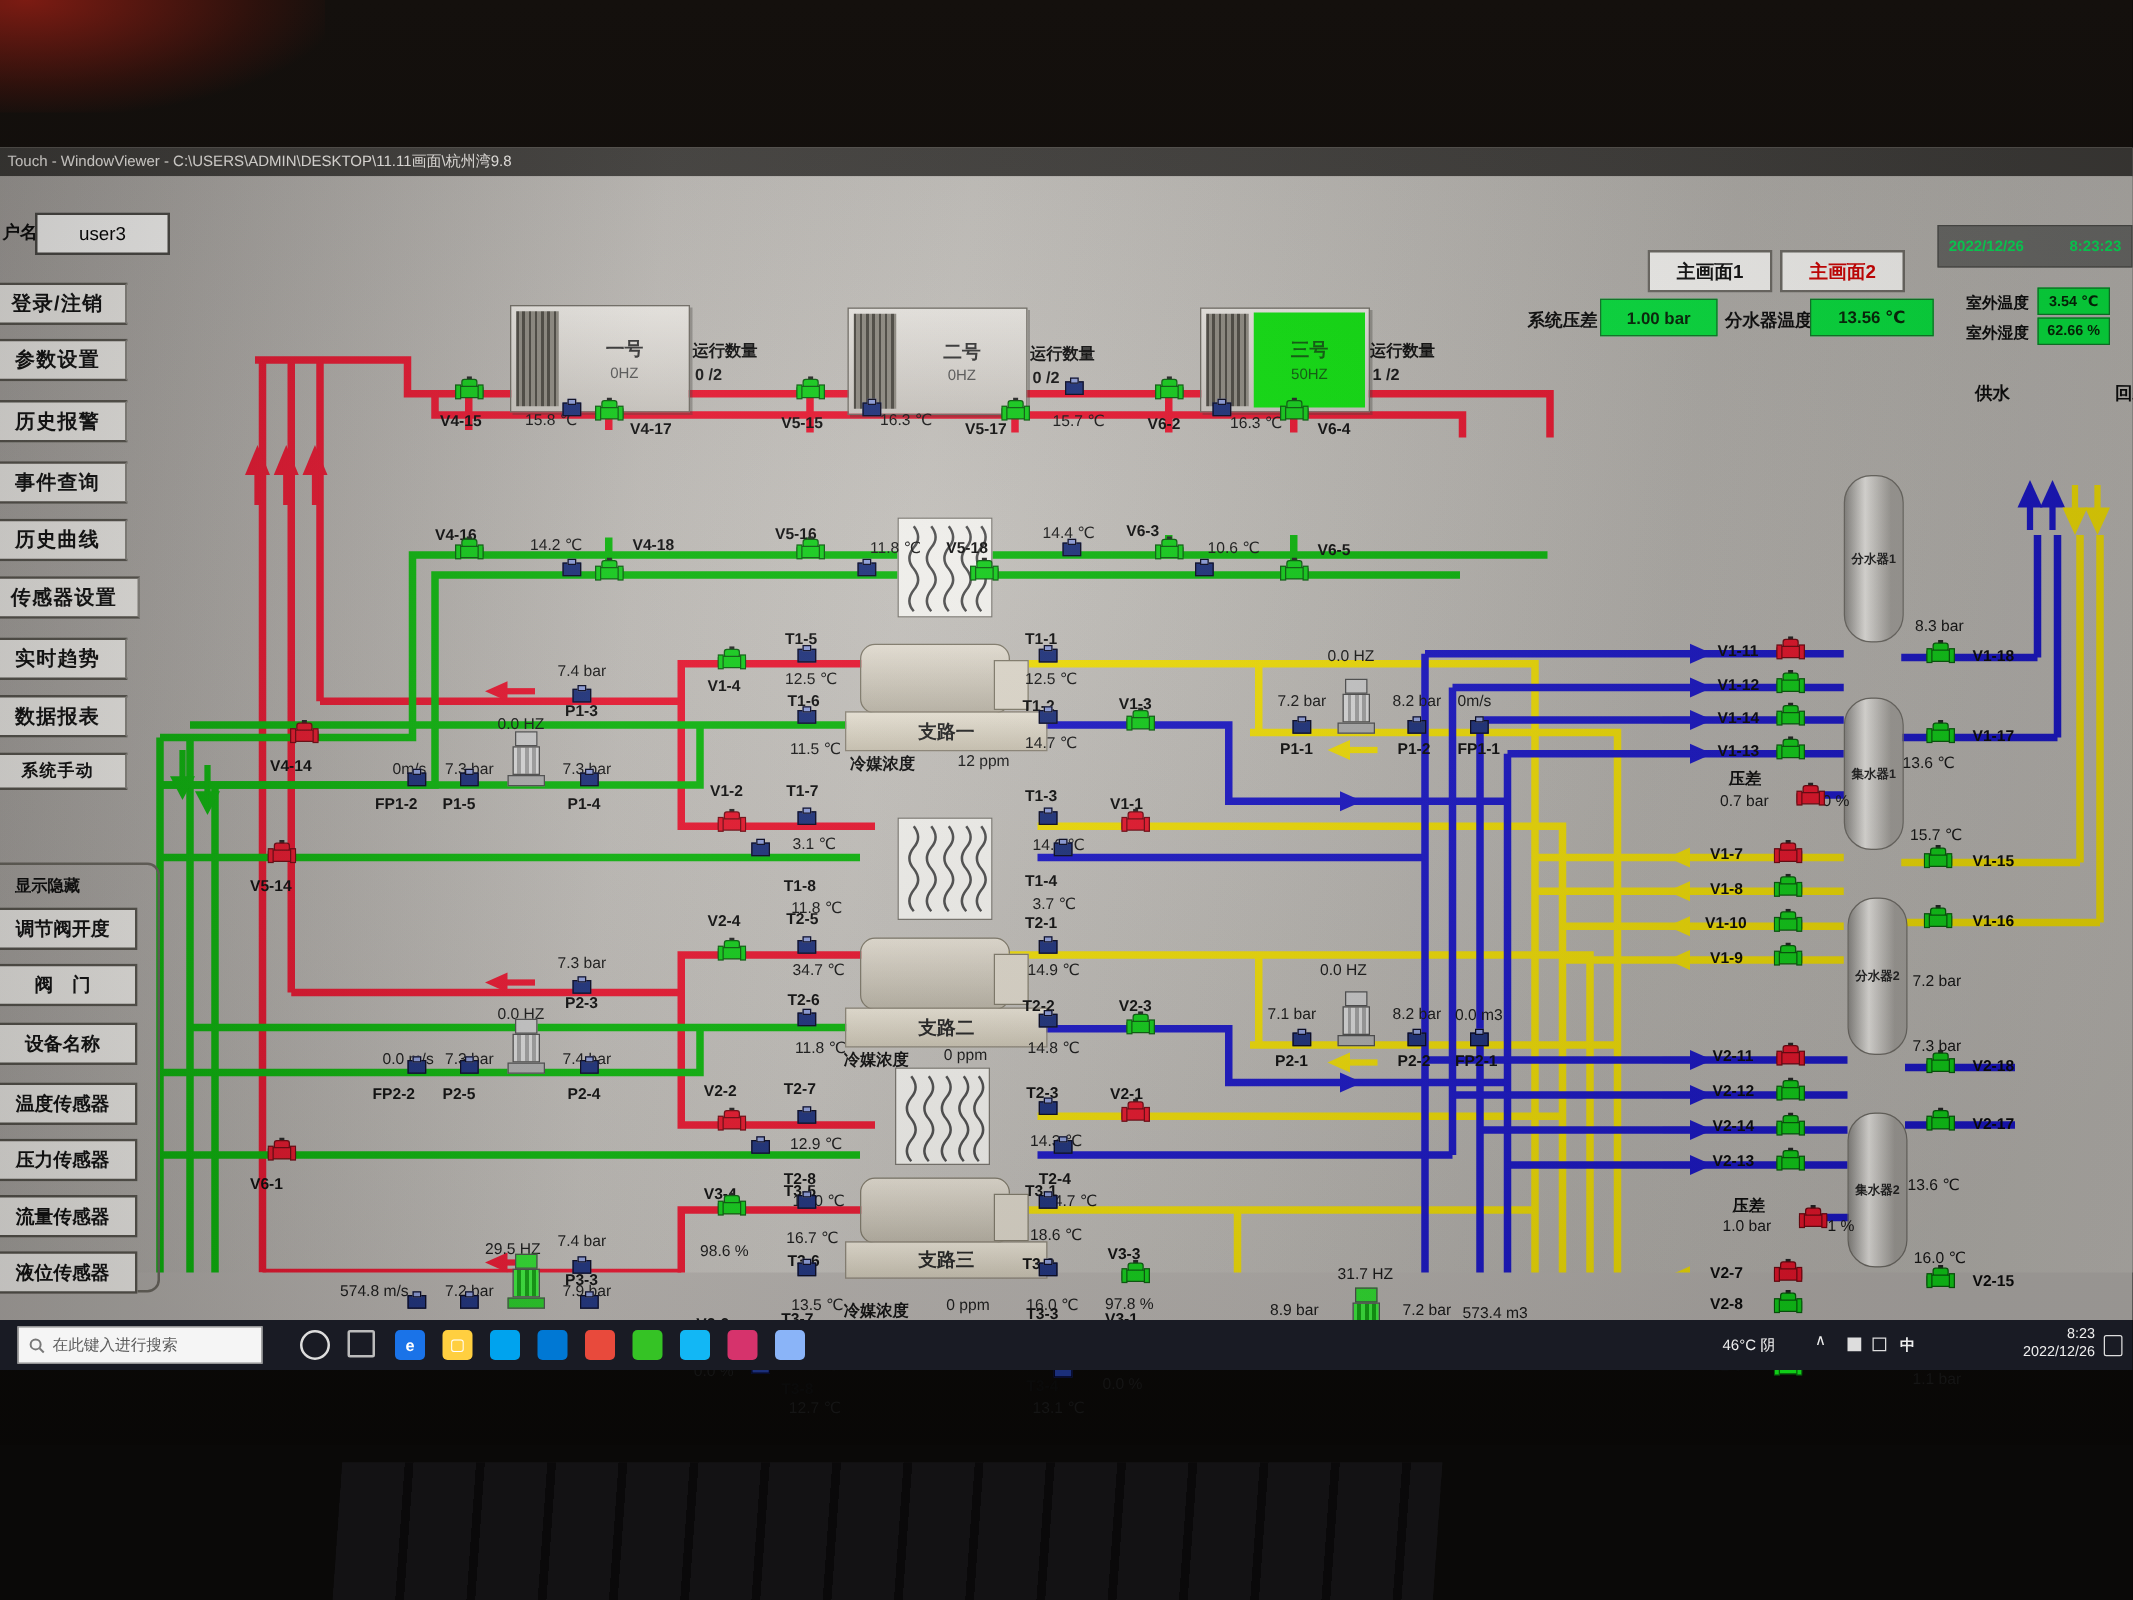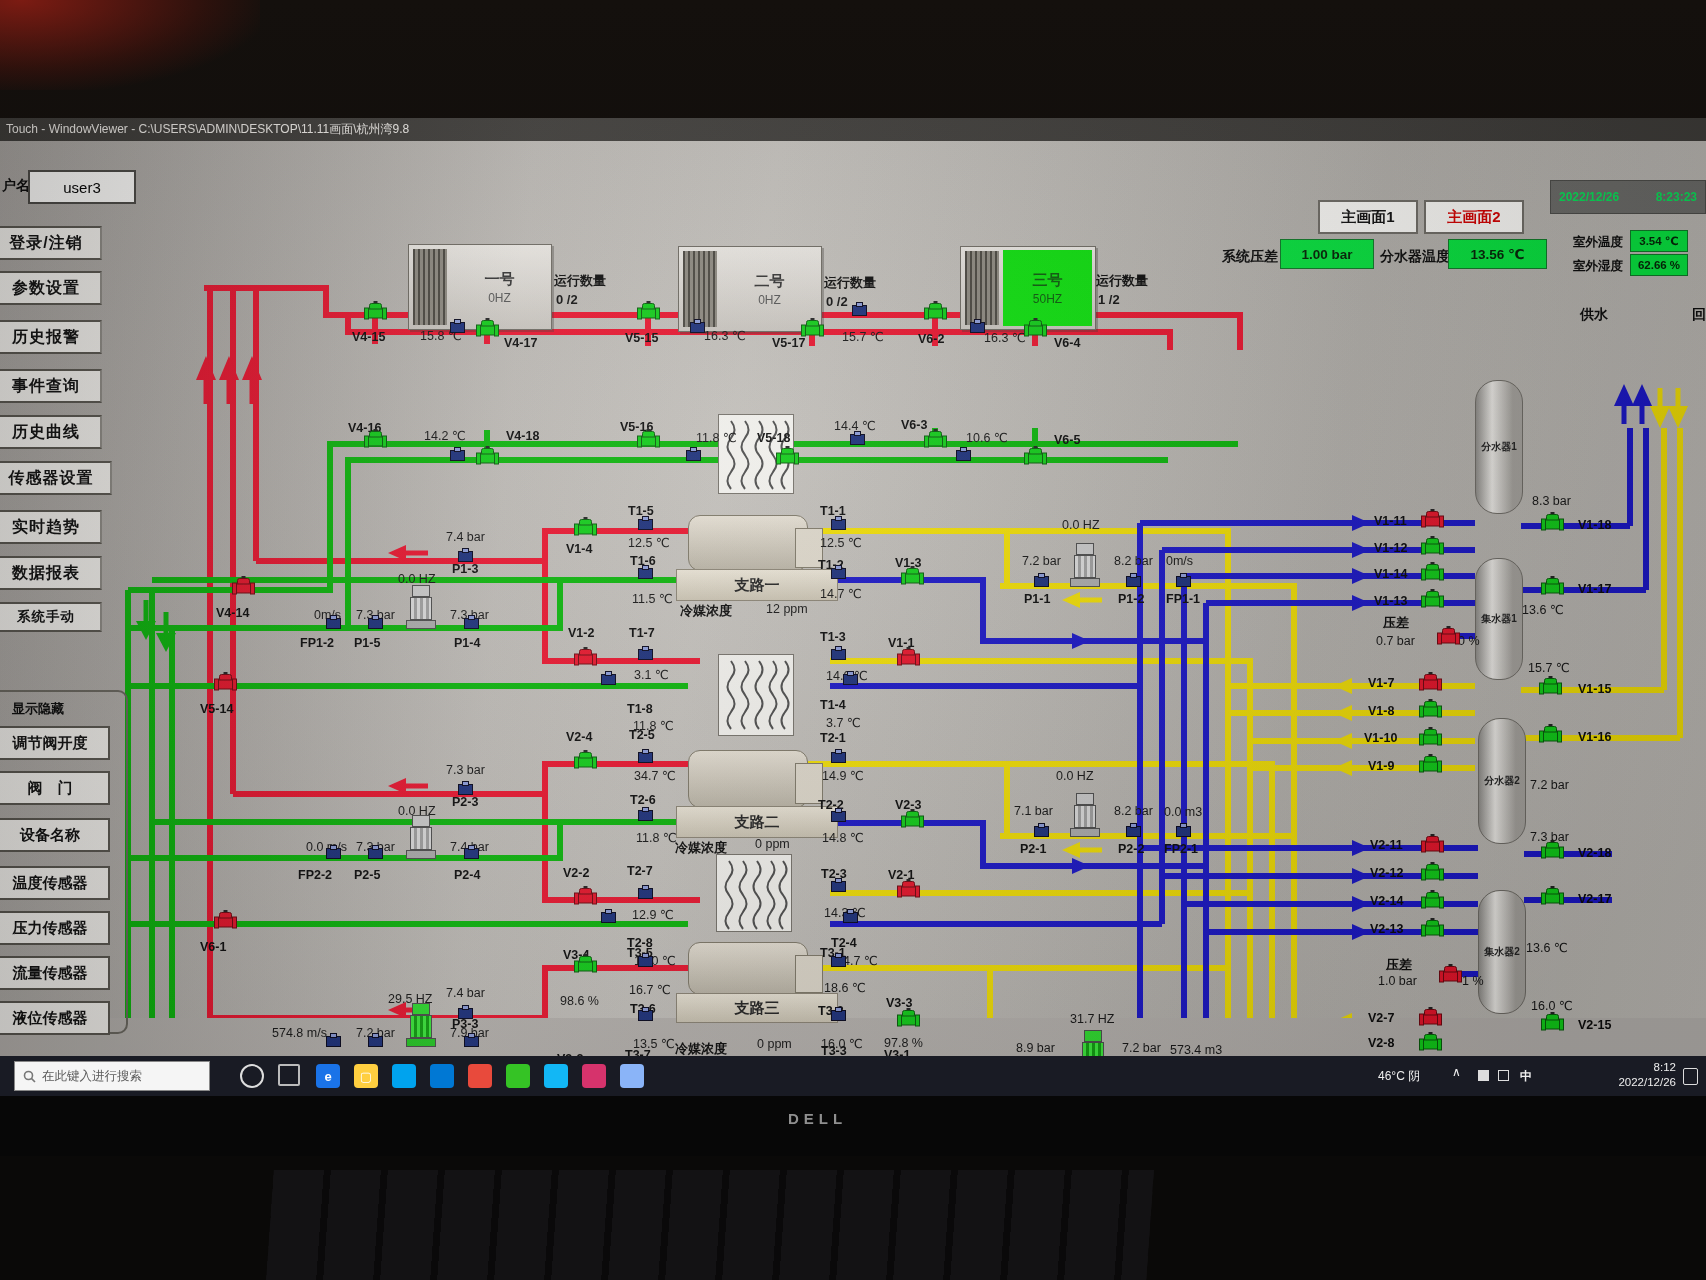--- a/index.html
+++ b/index.html
@@ -1027,36 +1027,33 @@
         <line x1="8.6" y1="8.6" x2="12" y2="12" stroke="#777" stroke-width="1.6"></line>
         </svg>
       <span>在此键入进行搜索</span>
     </div>
     <div class="tray" style="left:1378px">46°C 阴</div>
     <div class="tray" style="left:1452px;top:9px">∧</div>
     <div class="tray" style="left:1478px;top:14px;width:11px;height:11px;background:#ddd"></div>
     <div class="tray" style="left:1498px;top:14px;width:11px;height:11px;border:1.5px solid #ddd;box-sizing:border-box"></div>
     <div class="tray" style="left:1520px;font-weight:bold">中</div>
     <div id="clockblk">
-      <div>8:12</div>
+      <div>8:23</div>
       <div>2022/12/26</div>
     </div>
     <div id="notif"></div>
   <div class="ticon" style="left: 240px; border: 2px solid rgb(221, 221, 221); border-radius: 50%; width: 20px; height: 20px;"></div>
       <div class="ticon" style="left: 278px; border: 2px solid rgb(187, 187, 187); border-radius: 2px; width: 18px; height: 18px;"></div>
       <div class="ticon" style="left: 316px; background: rgb(26, 115, 232);">e</div>
       <div class="ticon" style="left: 354px; background: rgb(255, 207, 64);">▢</div>
       <div class="ticon" style="left: 392px; background: rgb(0, 163, 238);"></div>
       <div class="ticon" style="left: 430px; background: rgb(0, 120, 212);"></div>
       <div class="ticon" style="left: 468px; background: rgb(232, 74, 60);"></div>
       <div class="ticon" style="left: 506px; background: rgb(53, 195, 37);"></div>
       <div class="ticon" style="left: 544px; background: rgb(18, 183, 245);"></div>
       <div class="ticon" style="left: 582px; background: rgb(214, 51, 108);"></div>
       <div class="ticon" style="left: 620px; background: rgb(138, 180, 248);"></div>
     </div>
 
-  <div id="bezel">
-    <div id="dell">DELL</div>
-  </div>
   <div id="desk">
     <div id="keys"></div>
   </div>
 </div>
 
 </body></html>

